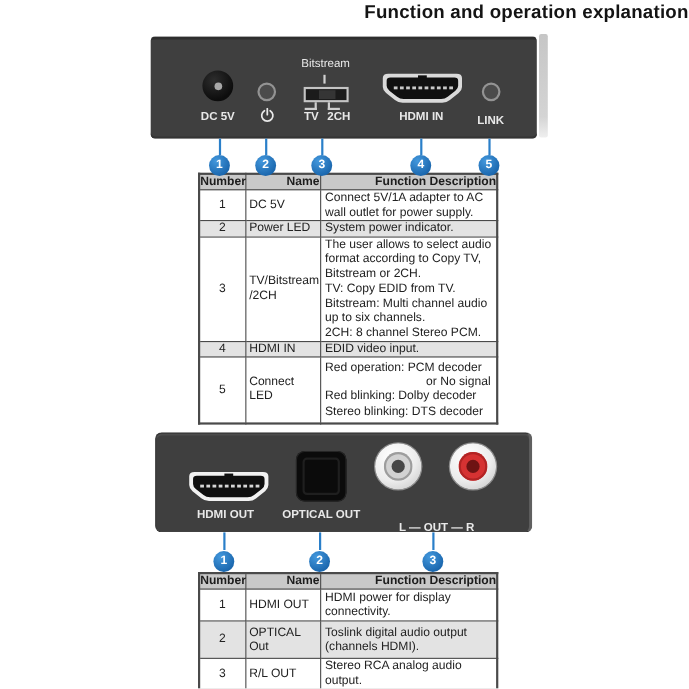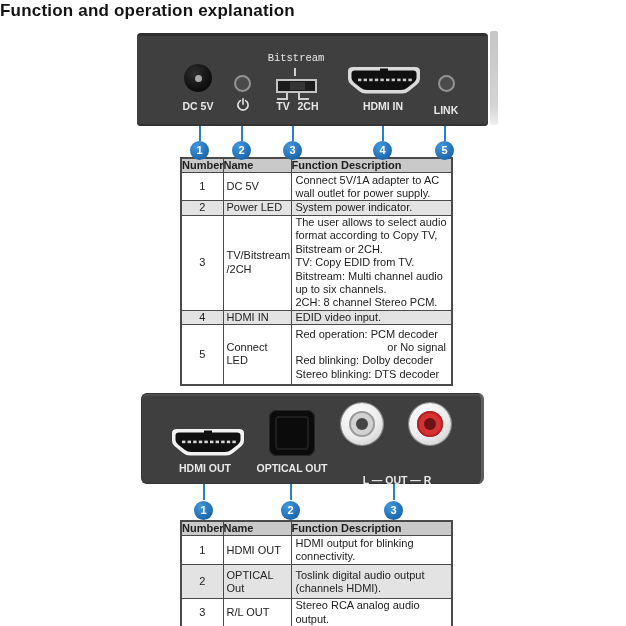--- a/index.html
+++ b/index.html
@@ -2,21 +2,21 @@
 <html><head>
 <meta charset="utf-8">
 <style>
   * { margin:0; padding:0; box-sizing:border-box; }
   html,body { background:#ffffff; }
   .canvas {
     position:relative; width:626px; height:626px; overflow:hidden;
     background:#ffffff; font-family:"Liberation Sans", sans-serif;
   }
   .page-title {
-    position:absolute; left:0; top:1px; width:626px; text-align:left;
+    position:absolute; left:0; top:1px; width:626px; text-align:right;
     font-size:17px; font-weight:bold; color:#141414; letter-spacing:.2px;
   }
   
   .panel {
     position:absolute; background:#3f3f3f; border-radius:4px;
   }
   .panel.front {
     left:137px; top:33px; width:351px; height:93px;
     border-top:3px solid #2e2e2e; box-shadow:inset 0 -2px 0 #343434;
   }
@@ -89,21 +89,21 @@
   
   table.func-table {
     position:absolute; border-collapse:collapse; table-layout:fixed;
     width:271px; font-size:11px; color:#222222; background:#ffffff;
     border:2px solid #4a4a4a;
   }
   table.func-table th, table.func-table td {
     border:1px solid #4a4a4a; vertical-align:middle; line-height:13.4px;
   }
   table.func-table th {
-    background:#c9c9c9; font-weight:bold; text-align:left; height:14px; color:#1d1d1d;
+    background:#c9c9c9; font-weight:bold; text-align:right; height:14px; color:#1d1d1d;
   }
   table.func-table td.num { text-align:center; }
   table.func-table td.name { text-align:left; padding:0 1px 0 3px; }
   table.func-table td.desc { text-align:left; padding:0 2px 0 4px; }
   .preline { white-space:pre-line; }
   .alt-row td { background:#e3e3e3; }
   .desc .right { text-align:right; padding-right:3px; }
   #table-front { left:180px; top:157px; }
   #table-rear  { left:180px; top:520px; }
   #table-front tr.r1 { height:28px; }
@@ -127,21 +127,21 @@
       <div class="pin"></div>
     </div>
     <div class="plabel" style="left:36px; top:64px; width:50px;">DC 5V</div>
 
     <div class="led-btn" style="left:97px; top:39px;"></div>
     <svg style="position:absolute; left:99px; top:62px;" width="14" height="14" viewBox="0 0 14 14">
       <path d="M4.4,2.6 A5.1,5.1 0 1 0 9.6,2.6" stroke="#e8e8e8" stroke-width="1.6" fill="none" stroke-linecap="round"></path>
       <line x1="7" y1="0.8" x2="7" y2="6.3" stroke="#e8e8e8" stroke-width="1.6" stroke-linecap="round"></line>
     </svg>
 
-    <div class="plabel" style="left:119px; top:16px; width:80px; font-weight:normal;font-family:Liberation Mono, monospace;">Bitstream</div>
+    <div class="plabel" style="left:119px; top:16px; width:80px; font-weight:normal;">Bitstream</div>
     <div class="switch-label-tick"></div>
     <div class="mode-switch">
       <div class="knob"></div>
     </div>
     <div class="leg left"></div>
     <div class="leg right"></div>
     <div class="plabel" style="left:134px; top:64px; width:24px;">TV</div>
     <div class="plabel" style="left:157px; top:64px; width:28px;">2CH</div>
 
     <svg class="hdmi-svg" style="left:209px; top:30px;" width="76" height="30" viewBox="0 0 76 30">
@@ -283,21 +283,21 @@
       </colgroup>
     <tbody>
         <tr>
       <th>Number</th>
       <th>Name</th>
       <th>Function Description</th>
     </tr>
     <tr class="r1">
       <td class="num">1</td>
       <td class="name">HDMI OUT</td>
-      <td class="desc preline">HDMI output for blinking
+      <td class="desc preline">HDMI power for display
 connectivity.</td>
     </tr>
     <tr class="r2 alt-row">
       <td class="num">2</td>
       <td class="name preline">OPTICAL
 Out</td>
       <td class="desc preline">Toslink digital audio output
 (channels HDMI).</td>
     </tr>
     <tr class="r3">

